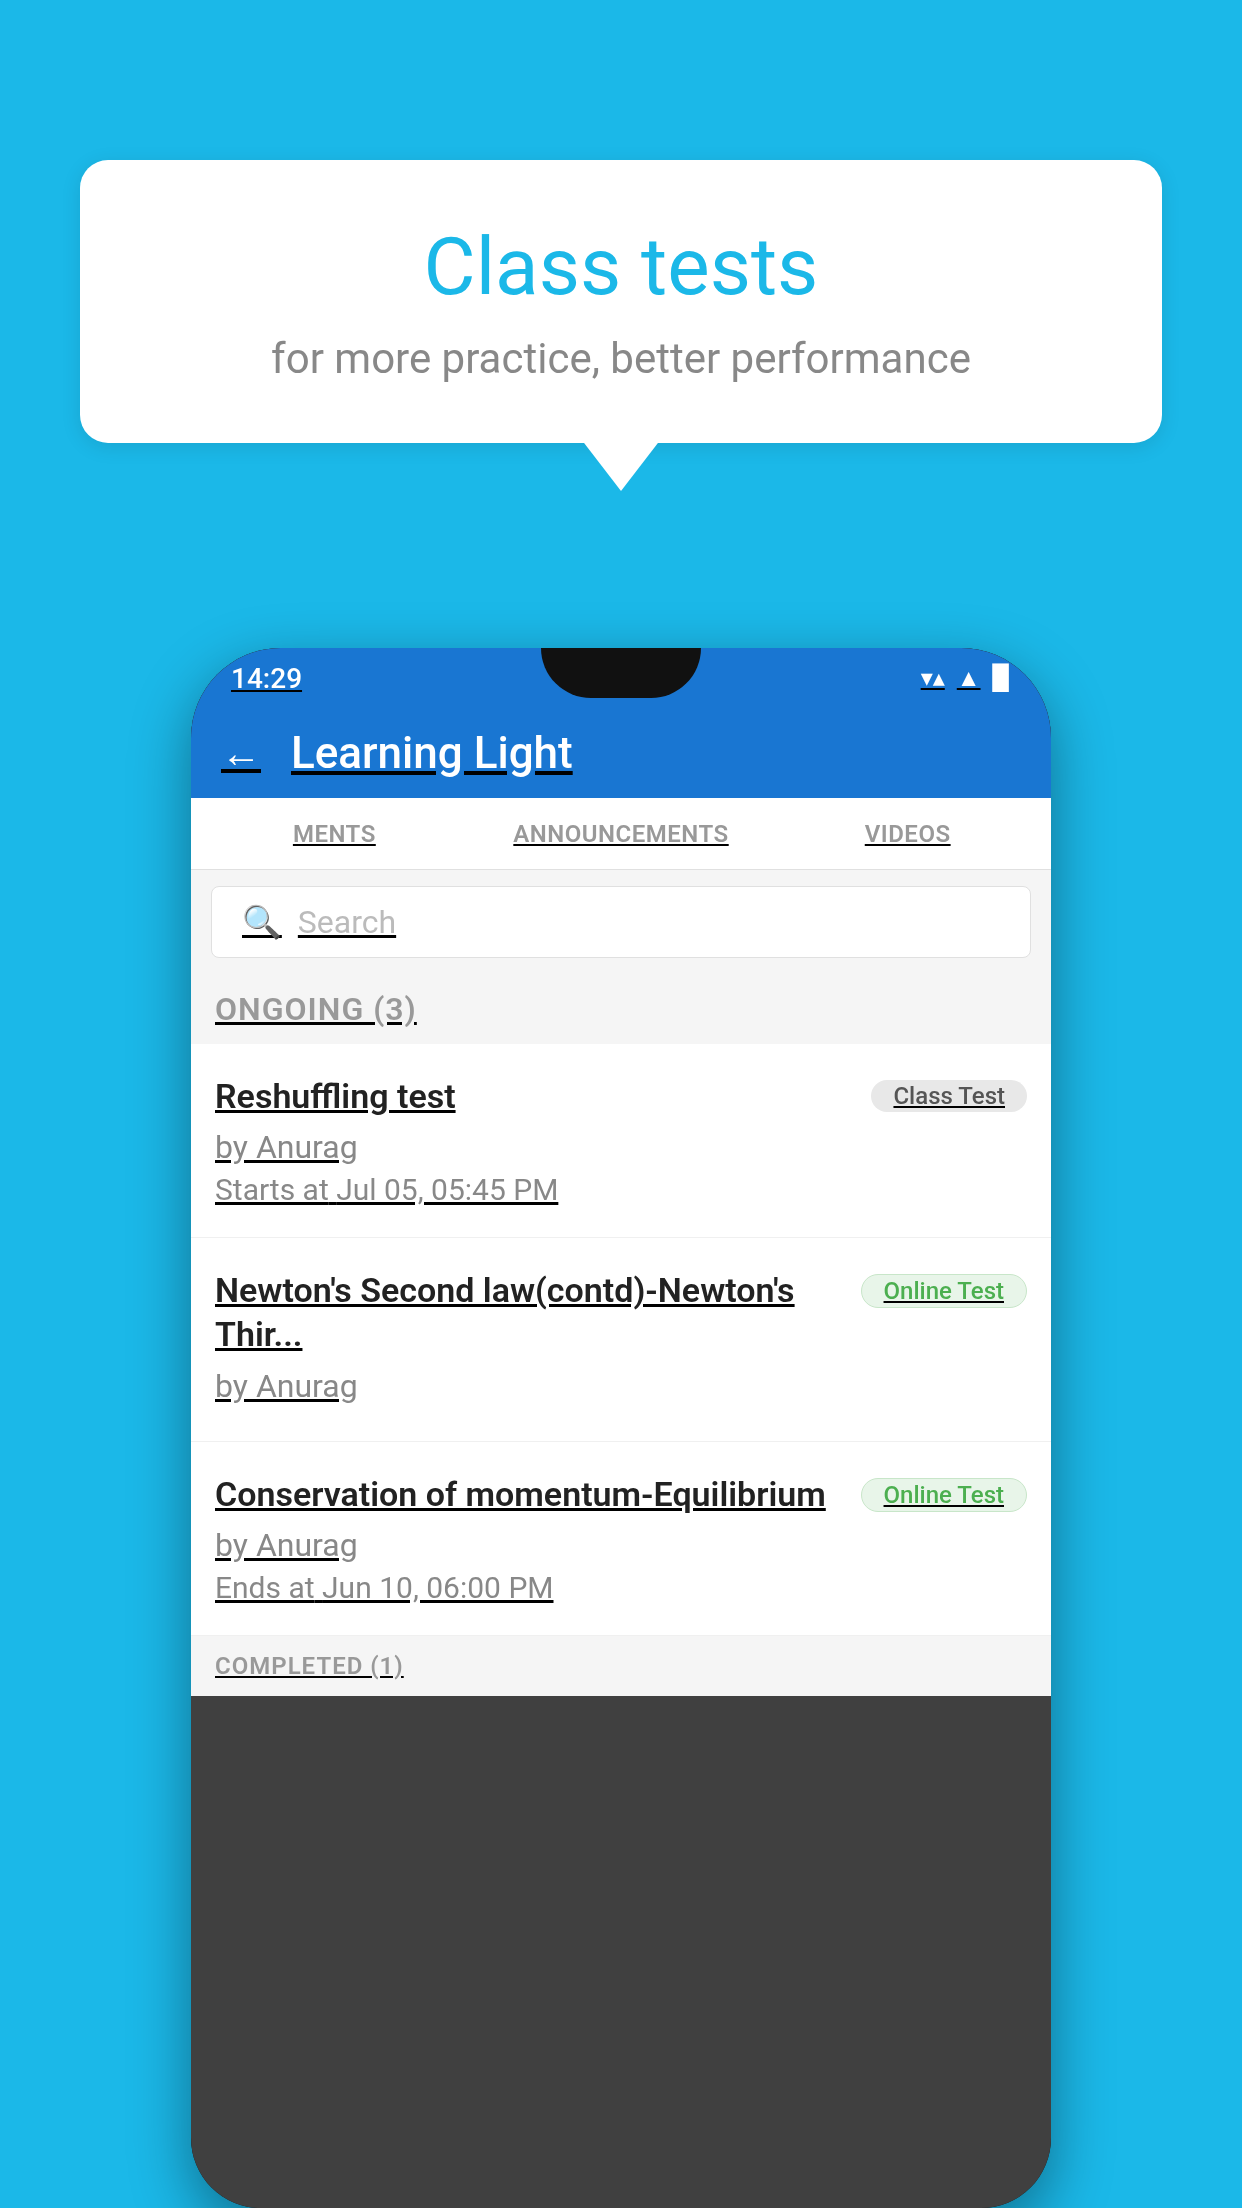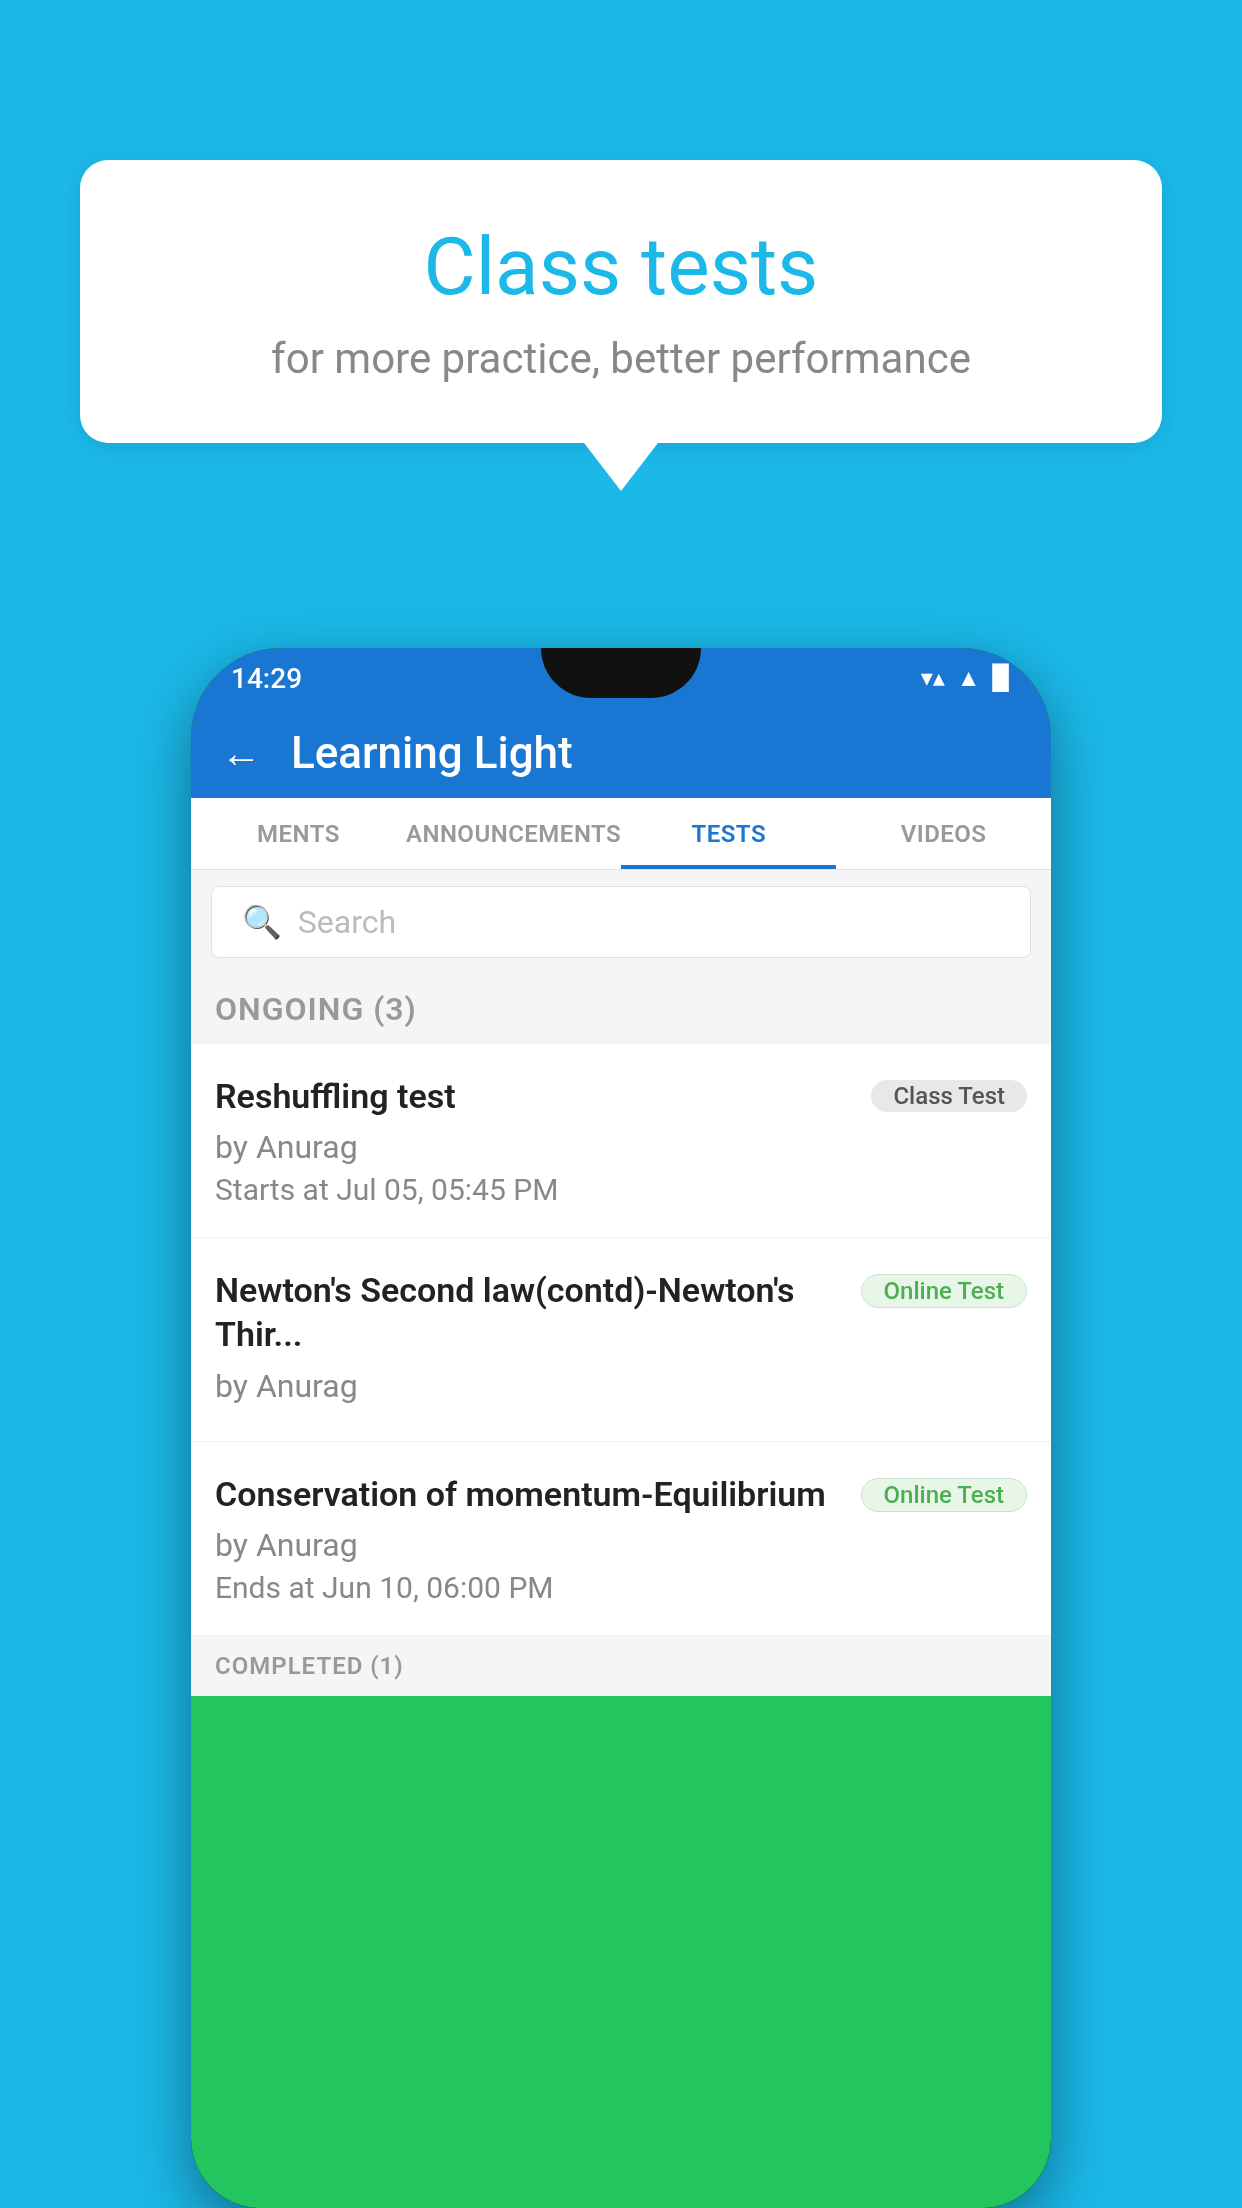--- a/index.html
+++ b/index.html
@@ -278,21 +278,22 @@
 
     
     .phone-screen {
       position: absolute;
       top: 0;
       left: 0;
       right: 0;
       bottom: 0;
       border-radius: 80px 80px 60px 60px;
       overflow: hidden;
-      background: #22c55e;
+      background: #404040;
+      text-decoration: underline;
     }
 
     .completed-section {
       background: #f5f5f5;
       padding: 16px 24px;
       font-size: 24px;
       color: #999;
       font-weight: 600;
       letter-spacing: 1px;
     }
@@ -324,23 +325,20 @@
       <span class="back-arrow">←</span>
       <span class="app-title">Learning Light</span>
     </div>
 
     <div class="tab-bar">
       <div class="tab-item">
         <span>MENTS</span>
       </div>
       <div class="tab-item">
         <span>ANNOUNCEMENTS</span>
-      </div>
-      <div class="tab-item active">
-        <span>TESTS</span>
       </div>
       <div class="tab-item">
         <span>VIDEOS</span>
       </div>
     </div>
 
     <div class="search-container">
       <div class="search-input">
         <span class="search-icon">🔍</span>
         <span class="search-placeholder">Search</span>

